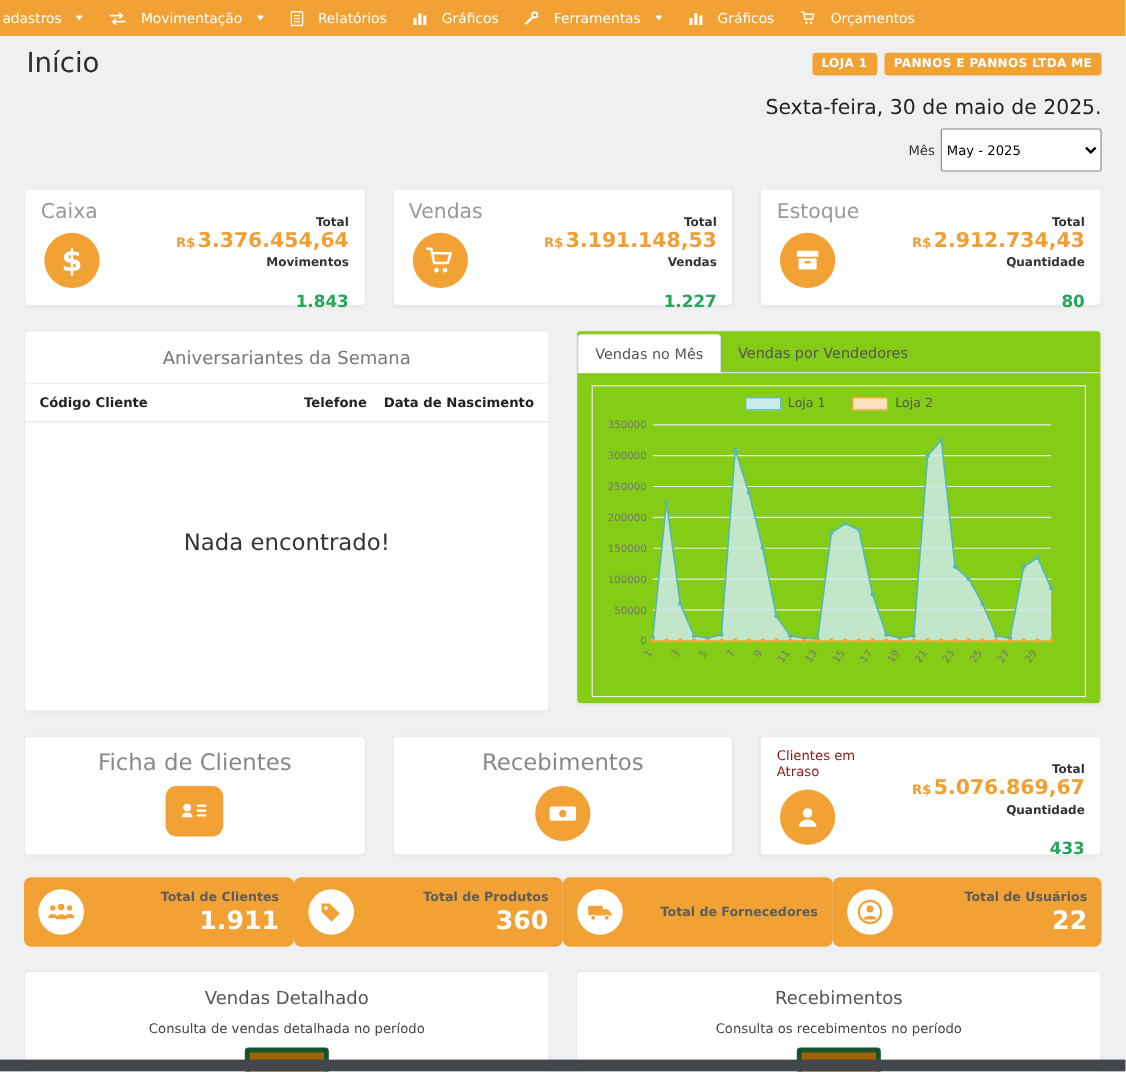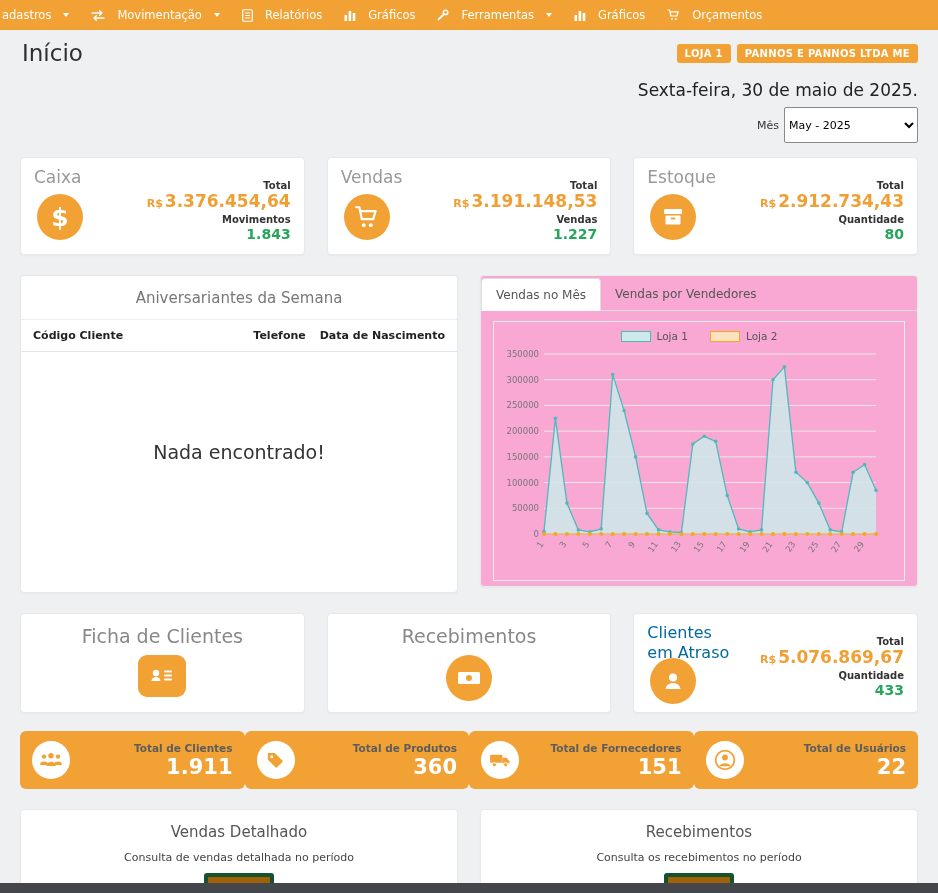--- a/index.html
+++ b/index.html
@@ -35,48 +35,48 @@
   
   .summary-card { height:98px; position:relative; padding:9px 13px; }
   .summary-title { color:#999; font-size:17px; }
   .ic-circle { width:46px; height:46px; border-radius:50%; background:#F2A134; display:flex; align-items:center; justify-content:center; color:#fff; }
   .ic-rounded { width:48px; height:42px; border-radius:9px; background:#F2A134; display:flex; align-items:center; justify-content:center; }
   .summary-icon { position:absolute; left:16px; top:36px; }
   .summary-right { position:absolute; right:13px; top:19px; text-align:right; }
   .mini-label { font-size:10px; font-weight:bold; color:#333; margin-top:3px; }
   .val-orange { color:#EF9F33; font-size:17px; font-weight:bold; }
   .val-orange .cur { font-size:11px; font-weight:bold; margin-right:2px; }
-  .val-green { color:#26A65B; font-size:14px; font-weight:bold; margin-top:1px; }
+  .val-green { color:#26A65B; font-size:14px; font-weight:bold; margin-top:19px; }
   .dollar-glyph { font-size:25px; font-weight:bold; color:#fff; }
 
   
   .bday-card { height:318px; display:flex; flex-direction:column; }
   .bday-header { text-align:center; color:#777; font-size:15px; padding:13px 0 12px; border-bottom:1px solid #eee; }
   .bday-cols { display:flex; padding:9px 12px; font-size:11px; font-weight:bold; color:#222; border-bottom:1px solid #e5e5e5; }
   .bday-cols .c1 { flex:1; }
   .bday-cols .c2 { margin-right:14px; }
   .bday-empty { flex:1; display:flex; align-items:center; justify-content:center; font-size:19px; color:#333; padding-bottom:40px; }
 
   
-  .sales-card { height:312px; background:#f9a8d4; border:1px solid #e9e9e9; border-radius:4px; box-shadow:0 1px 2px rgba(0,0,0,.04); }
+  .sales-card { height:312px; background:#84cc16; border:1px solid #e9e9e9; border-radius:4px; box-shadow:0 1px 2px rgba(0,0,0,.04); }
   .tab-strip { display:flex; border-bottom:1px solid #ddd; padding-top:2px; }
   .tab { padding:9px 14px 8px; font-size:12px; color:#555; cursor:pointer; }
   .tab.active { background:#fff; border:1px solid #ddd; border-bottom:1px solid #fff; border-radius:4px 4px 0 0; margin-bottom:-1px; }
   .tab-content { padding:10px 12px 8px; }
   .chart-box { border:1px solid #ececec; padding:6px 2px 0; }
   .legend { display:flex; justify-content:center; gap:22px; align-items:center; padding:2px 0 2px; }
   .legend-entry { display:flex; align-items:center; gap:6px; font-size:10.5px; color:#555; }
   .legend-swatch { width:30px; height:11px; border:1px solid #999; display:inline-block; }
 
   
   .feature-card { height:100px; text-align:center; padding-top:11px; }
   .feature-title { color:#888; font-size:19px; }
   .feature-icon { display:flex; justify-content:center; margin-top:8px; }
   .overdue-card { height:100px; position:relative; padding:9px 13px; }
-  .overdue-title { color:#0369a1; font-size:16px; width:88px; line-height:1.25; }
+  .overdue-title { color:#7f1d1d; font-size:11px; width:88px; line-height:1.25; }
   .overdue-icon { position:absolute; left:16px; top:44px; }
 
   
   .tile { background:#F2A134; border-radius:6px; height:58px; display:flex; align-items:center; padding:0 12px; }
   .tile-icon { width:38px; height:38px; min-width:38px; background:#fff; border-radius:50%; display:flex; align-items:center; justify-content:center; }
   .tile-right { flex:1; text-align:right; }
   .tile-label { font-size:10.5px; font-weight:bold; color:#5d5d5d; }
   .tile-value { font-size:21px; font-weight:bold; color:#fff; margin-top:1px; }
 
   
@@ -427,21 +427,20 @@
       <div class="tile-icon">
         <svg width="23" height="17" viewBox="0 0 24 18">
             <rect x="1" y="3" width="13" height="8.5" rx="1" fill="#F2A134"></rect>
             <path d="M14 6h4.2L21.5 9.5V12H14z" fill="#F2A134"></path>
             <circle cx="5.5" cy="13.5" r="2.2" fill="#F2A134" stroke="#fff" stroke-width="1"></circle>
             <circle cx="17.5" cy="13.5" r="2.2" fill="#F2A134" stroke="#fff" stroke-width="1"></circle>
           </svg>
       </div>
       <div class="tile-right">
         <div class="tile-label">Total de Fornecedores</div>
-        <div class="tile-value">151</div>
       </div>
     </div>
     <div class="tile">
       <div class="tile-icon">
         <svg width="22" height="22" viewBox="0 0 22 22">
             <circle cx="11" cy="11" r="9.3" fill="none" stroke="#F2A134" stroke-width="1.8"></circle>
             <circle cx="11" cy="8.5" r="2.9" fill="#F2A134"></circle>
             <path d="M5.2 17.3a6.2 4.8 0 0 1 11.6 0" fill="#F2A134"></path>
           </svg>
       </div>

